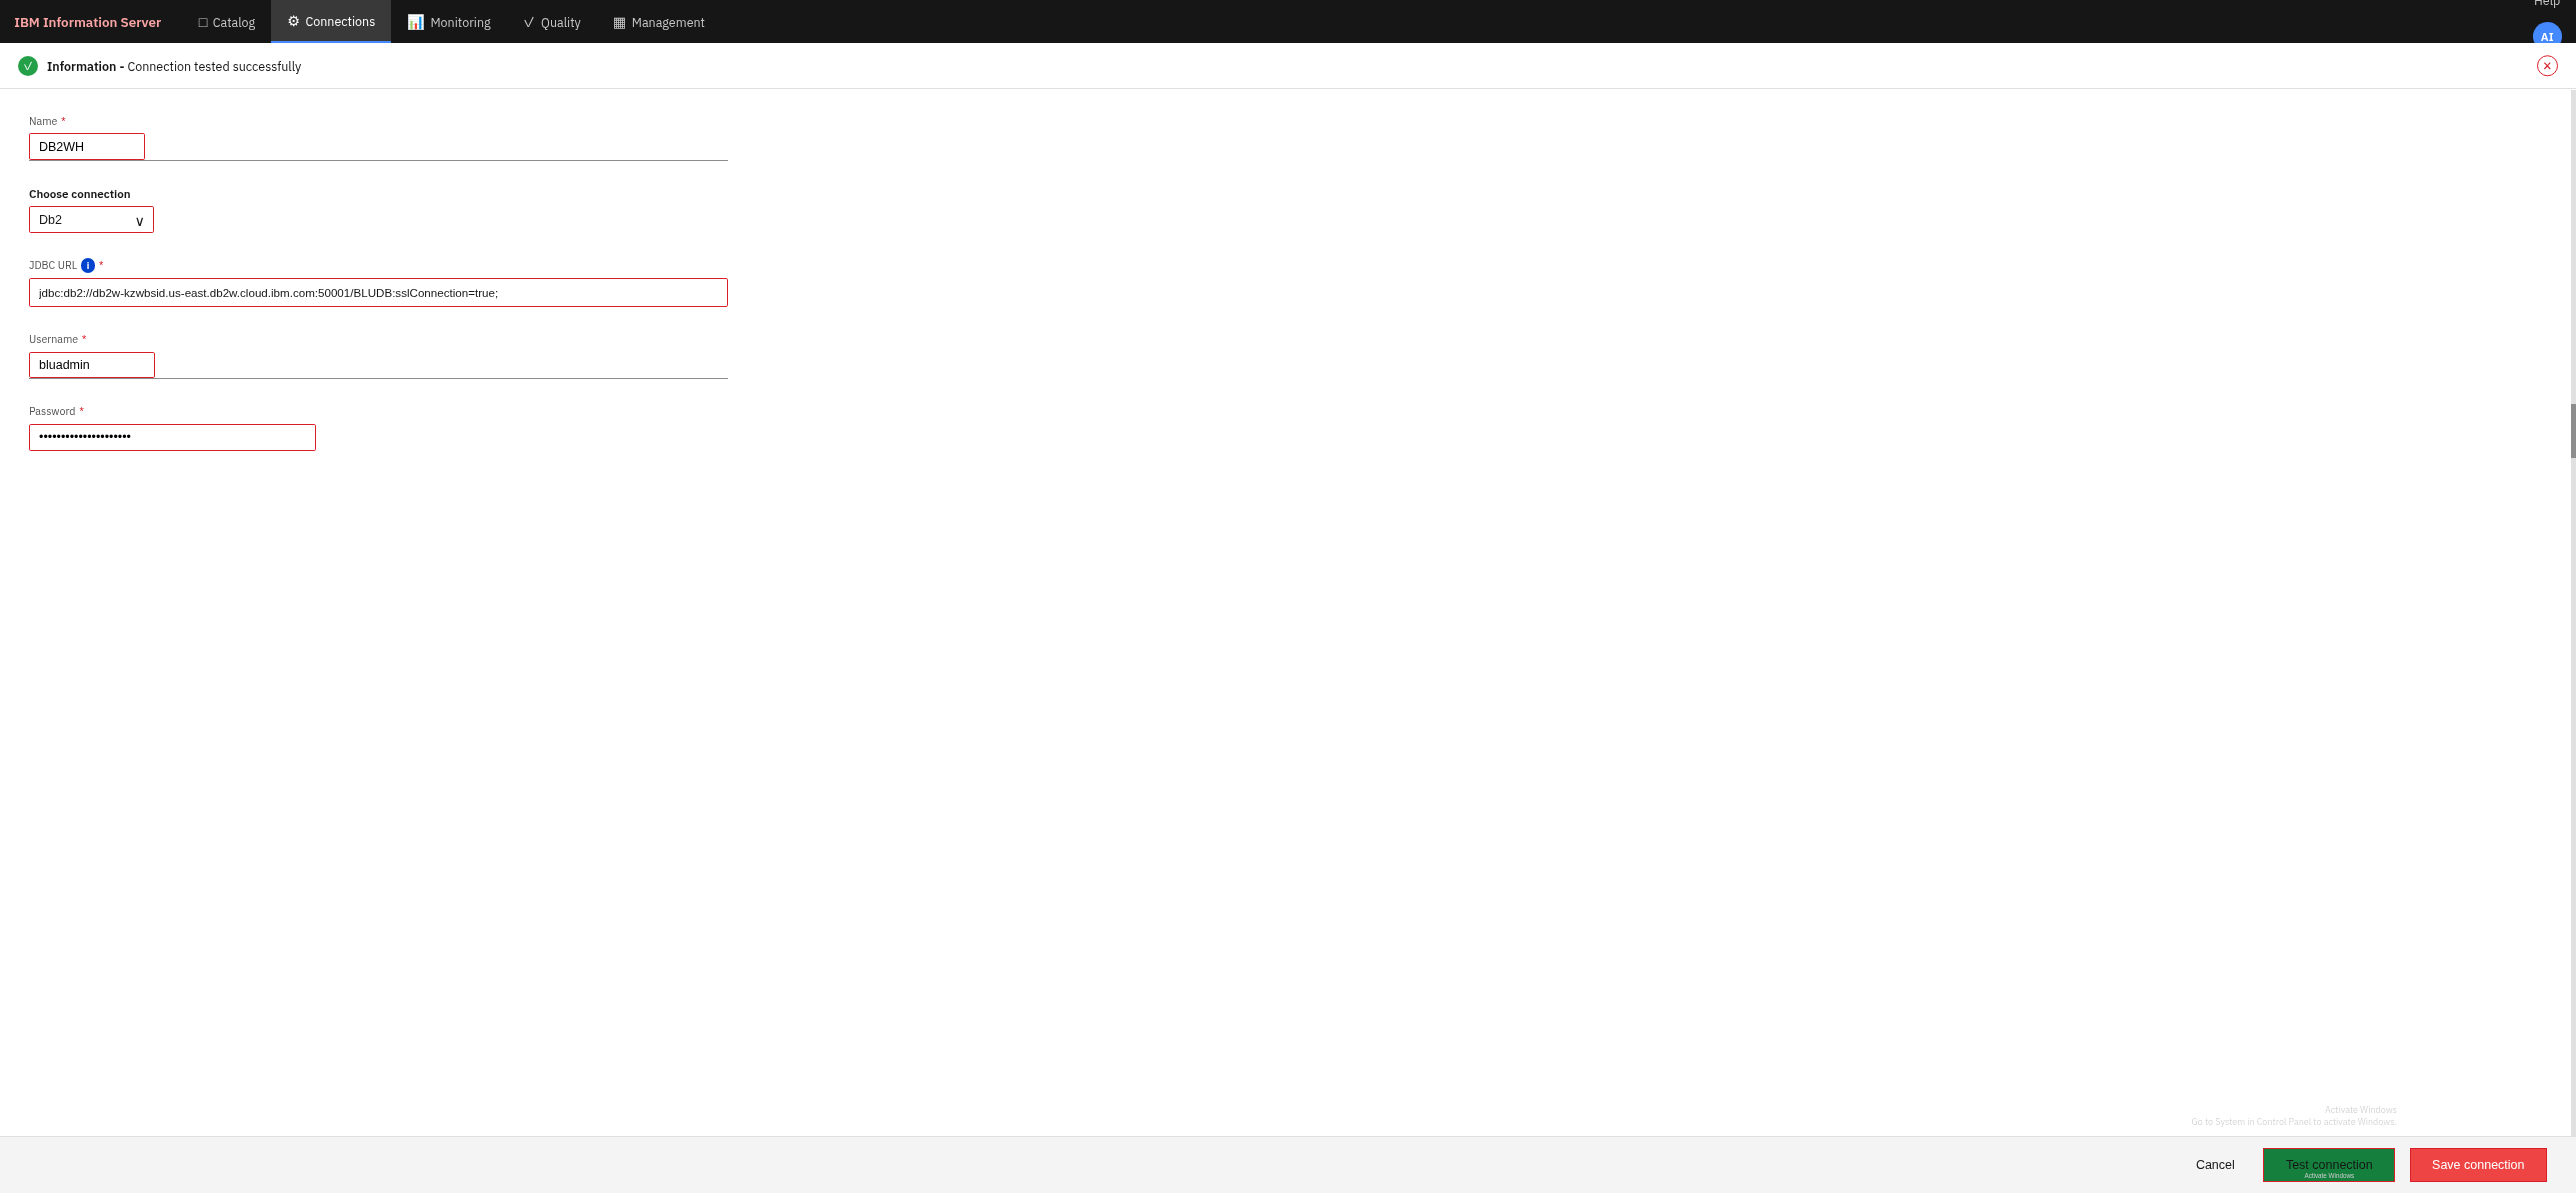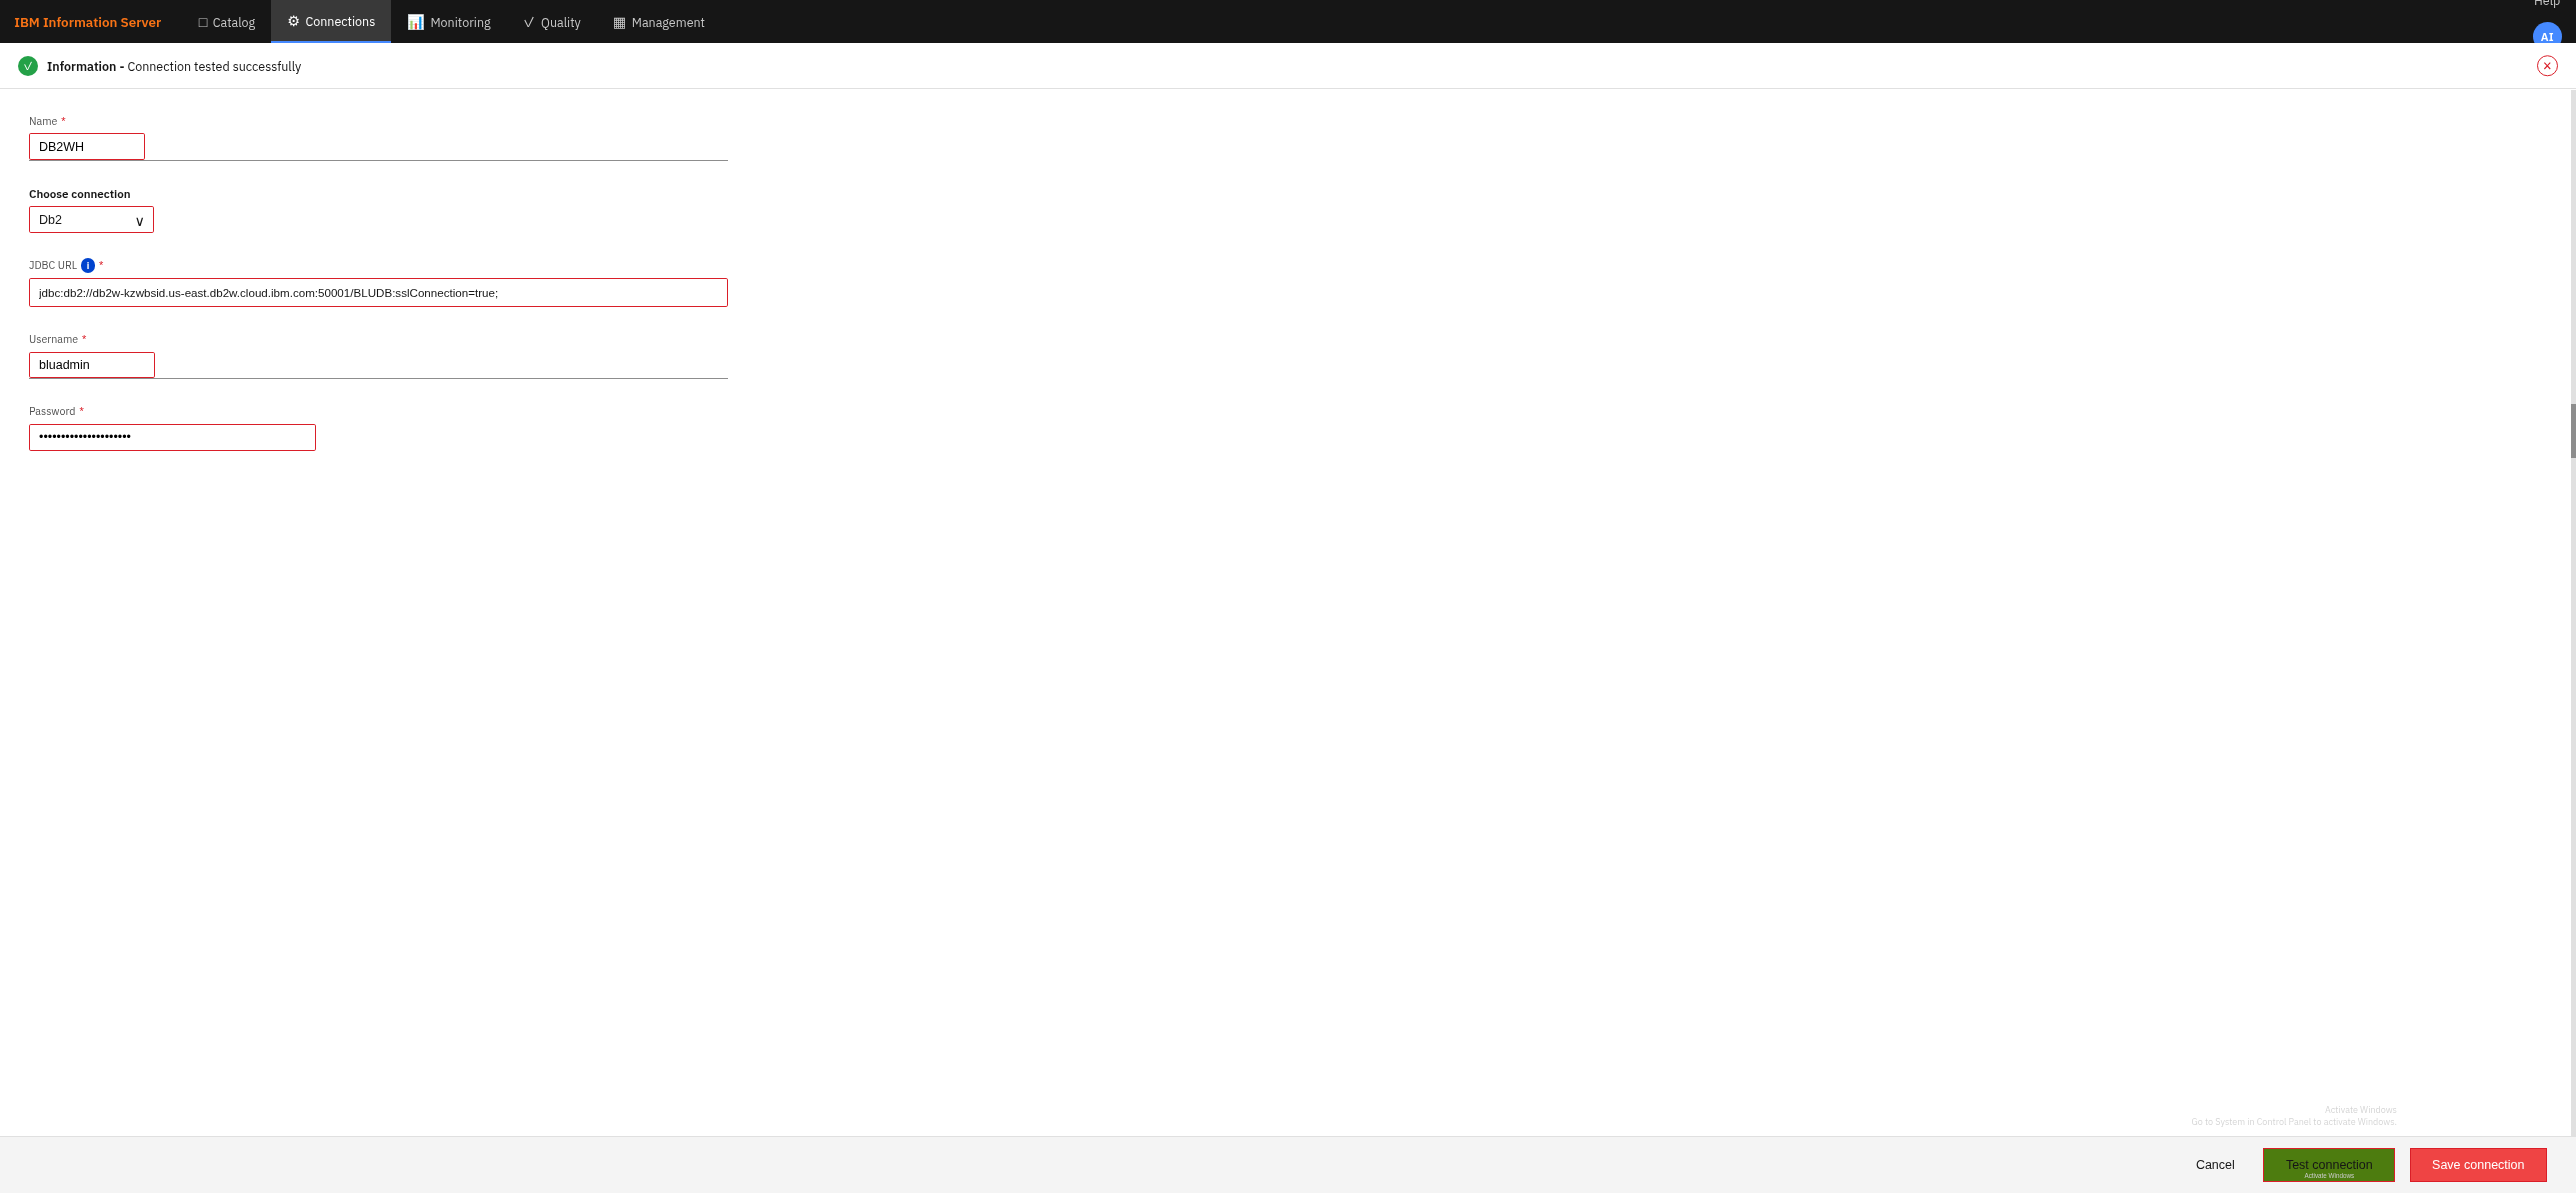--- a/index.html
+++ b/index.html
@@ -11,21 +11,21 @@
       color: #fff;
       height: 43px;
       display: flex;
       align-items: center;
       padding: 0 14.3px;
       gap: 0;
     }
     .topnav-brand {
       font-size: 13.4px;
       font-weight: 600;
-      color: #f97316;
+      color: #fca5a5;
       padding-right: 21.5px;
       white-space: nowrap;
     }
     .topnav-items {
       display: flex;
       align-items: center;
       flex: 1;
       gap: 0;
     }
     .topnav-item {
@@ -252,21 +252,21 @@
     }
     .btn-cancel {
       background: transparent;
       border: none;
       color: #161616;
       font-size: 12.5px;
       cursor: pointer;
       padding: 9px 14.3px;
     }
     .btn-test {
-      background: #4d7c0f;
+      background: #15803d;
       border: 1.8px solid #da1e28;
       color: #161616;
       font-size: 12.5px;
       cursor: pointer;
       padding: 9px 21.5px;
       font-weight: 400;
       position: relative;
     }
     .btn-test-watermark {
       position: absolute;

